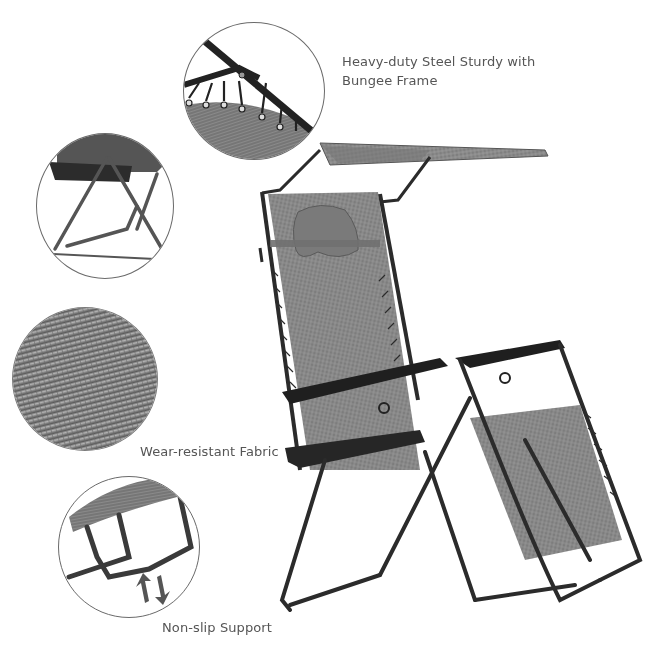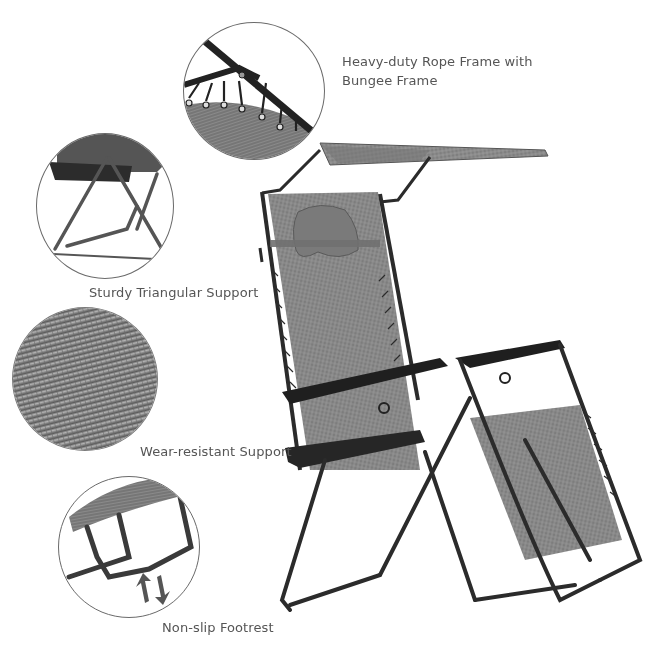--- a/index.html
+++ b/index.html
@@ -110,56 +110,53 @@
           <circle cx="22" cy="82" r="3"></circle>
           <circle cx="40" cy="82" r="3"></circle>
         <circle cx="58" cy="86" r="3"></circle>
           <circle cx="78" cy="94" r="3"></circle>
           <circle cx="96" cy="104" r="3"></circle>
       </g>
       <circle cx="58" cy="52" r="3" fill="#999" stroke="#222"></circle>
     </svg>
   </div>
   <div class="callout-label" style="left:342px; top:52px;">
-    <span>Heavy-duty Rope Frame with</span><br>
+    <span>Heavy-duty Steel Sturdy with</span><br>
     <span>Bungee Frame</span>
   </div>
 
   <div class="inset" style="left:36px; top:133px; width:138px; height:146px;">
     <svg width="138" height="146" viewBox="0 0 138 146">
       <path d="M20,0 L130,0 L130,28 L120,38 L20,38 Z" fill="#555"></path>
       <path d="M12,28 L95,32 L92,48 L18,46 Z" fill="#2c2c2c"></path>
       <g stroke="#555" stroke-width="3.5" fill="none" stroke-linecap="round">
         <path d="M70,24 L18,115"></path>
         <path d="M72,24 L125,115"></path>
         <path d="M30,112 L90,95 L100,72"></path>
         <path d="M120,40 L100,95"></path>
       </g>
       <line x1="16" y1="120" x2="118" y2="125" stroke="#555" stroke-width="2"></line>
     </svg>
   </div>
-  <div class="callout-label" style="left:89px; top:283px;">
-    <span>Sturdy Triangular Support</span>
-  </div>
 
   <div class="inset" style="left:12px; top:307px; width:146px; height:144px; border-color:#7a7a7a;">
     <svg width="146" height="144" viewBox="0 0 146 144">
       <defs>
         <pattern id="w3" width="5" height="5" patternUnits="userSpaceOnUse" patternTransform="rotate(-14)">
           <rect width="5" height="5" fill="#8d8d8d"></rect>
           <line x1="0" y1="1.2" x2="5" y2="1.2" stroke="#4e4e4e" stroke-width="1.2"></line>
           <line x1="0" y1="3.6" x2="5" y2="3.6" stroke="#c2c2c2" stroke-width="0.8"></line>
           <line x1="2.5" y1="0" x2="2.5" y2="5" stroke="#6a6a6a" stroke-width="0.6"></line>
         </pattern>
       </defs>
       <rect width="146" height="144" fill="url(#w3)"></rect>
     </svg>
   </div>
   <div class="callout-label" style="left:140px; top:442px;">
-    <span>Wear-resistant Support</span>
+    <span>Wear-resistant Fabric</span>
   </div>
 
   <div class="inset" style="left:58px; top:476px; width:142px; height:142px;">
     <svg width="142" height="142" viewBox="0 0 142 142">
       <defs>
         <pattern id="w4" width="3" height="3" patternUnits="userSpaceOnUse" patternTransform="rotate(-10)">
           <rect width="3" height="3" fill="#8a8a8a"></rect>
           <line x1="0" y1="1" x2="3" y2="1" stroke="#5e5e5e" stroke-width="0.9"></line>
         </pattern>
       </defs>
@@ -168,16 +165,16 @@
         <path d="M120,15 L132,70 L90,92 L50,100 L38,80 L28,50"></path>
         <path d="M60,38 L70,80 L40,90 L10,100"></path>
       </g>
       <g fill="#555">
         <path d="M86,126 L82,106 L77,110 L84,96 L92,104 L86,104 L90,124 Z"></path>
         <path d="M102,98 L106,118 L111,114 L104,128 L96,120 L102,120 L98,100 Z"></path>
       </g>
     </svg>
   </div>
   <div class="callout-label" style="left:162px; top:618px;">
-    <span>Non-slip Footrest</span>
+    <span>Non-slip Support</span>
   </div>
 
 </div>
 
 </body></html>

